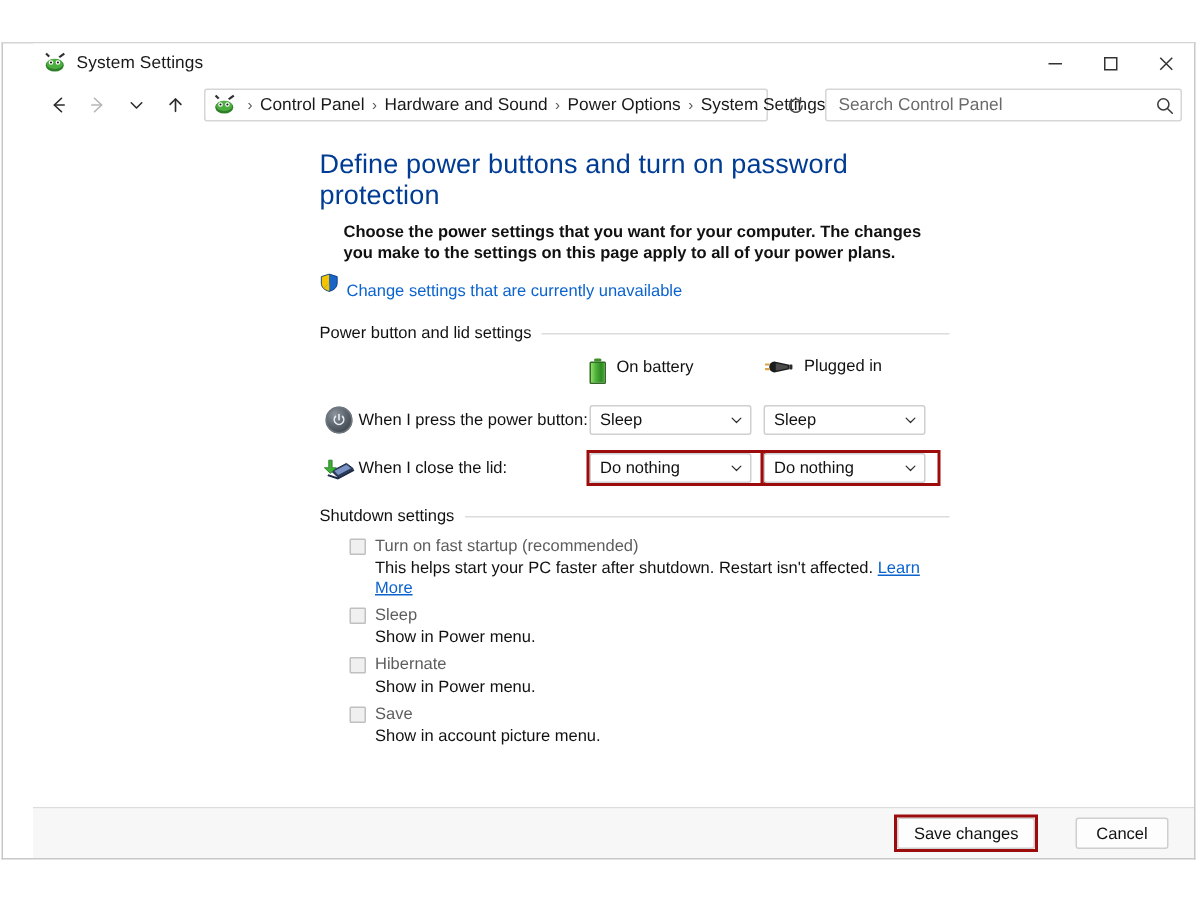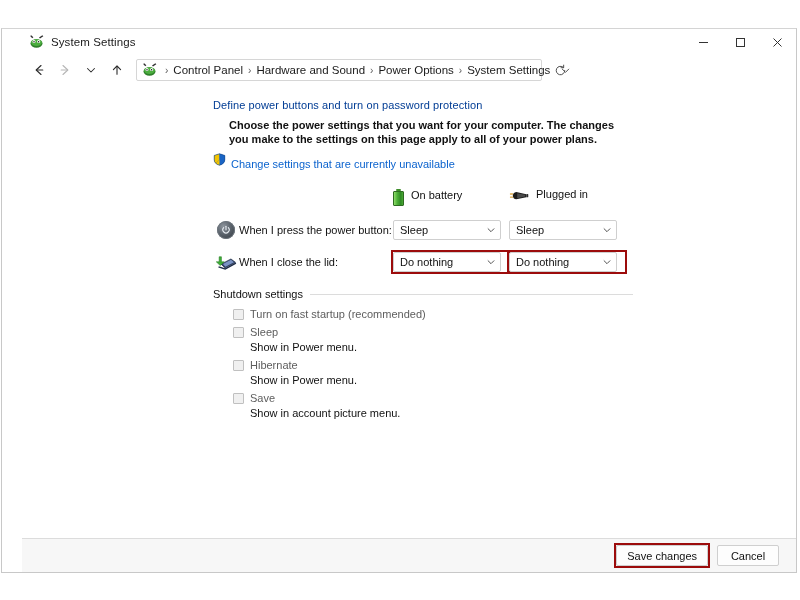--- a/index.html
+++ b/index.html
@@ -51,21 +51,21 @@
     border:0;outline:0;flex:1 1 auto;font-size:11.5px;color:#111;
     font-family:"Liberation Sans",sans-serif;padding:0 4px 0 8px;background:transparent;min-width:0;
   }
   .searchbox input::placeholder{color:#6a6a6a;}
   .search-ico{width:22px;display:flex;align-items:center;justify-content:center;color:#3a3a3a;flex:0 0 22px;}
 
   
   .content{flex:1 1 auto;position:relative;background:#fff;overflow:hidden;}
   .pane{position:absolute;left:191px;top:14px;width:420px;}
   h1.title{
-    font-size:11px;font-weight:400;color:#003c94;margin:0 0 7px 0;letter-spacing:.1px;
+    font-size:18px;font-weight:400;color:#003c94;margin:0 0 7px 0;letter-spacing:.1px;
   }
   p.desc{font-size:11px;color:#111;margin:0 0 6px 16px;line-height:14px;width:402px;font-weight:bold;}
   .uaclink{display:flex;align-items:flex-end;gap:5px;margin-bottom:16px;}
   .uaclink .lbl{font-size:11px;color:#0b63ce;cursor:pointer;}
 
   .grouphdr{display:flex;align-items:center;gap:7px;margin-bottom:8px;}
   .grouphdr .gl{font-size:11px;color:#111;white-space:nowrap;}
   .grouphdr .rule{height:1px;background:#dcdcdc;flex:1 1 auto;}
 
   .colhdr{display:flex;align-items:center;height:22px;margin:0 0 8px 0;padding-left:0;}
@@ -92,21 +92,21 @@
     margin:1px 6px 0 20px;flex:0 0 11px;box-sizing:border-box;
   }
   .cbtxt{font-size:11px;color:#5d5d5d;line-height:13px;}
   .cbsub{font-size:11px;color:#111;line-height:13px;margin:2px 0 0 37px;}
   .cbsub .lm{color:#0b63ce;text-decoration:underline;cursor:pointer;}
 
   
   .footsep{position:absolute;left:0;right:0;bottom:33px;height:1px;background:#dcdcdc;}
   .footer{
     position:absolute;left:0;right:0;bottom:0;height:33px;background:#f7f7f7;
-    display:flex;align-items:center;justify-content:flex-end;padding-right:17px;box-sizing:border-box;gap:9px;
+    display:flex;align-items:center;justify-content:flex-end;padding-right:17px;box-sizing:border-box;gap:27px;
   }
   .btn{
     min-width:62px;height:21px;border:1px solid #cfcfcf;background:#fdfdfd;border-radius:2px;
     font-size:11px;color:#111;display:flex;align-items:center;justify-content:center;
     padding:0 10px;box-sizing:border-box;font-family:"Liberation Sans",sans-serif;
   }
   .btnwrap.hl{outline:2px solid #9c0c0c;outline-offset:0;display:inline-flex;}
 
   
   .ic-app{width:16px;height:16px;}
@@ -209,20 +209,29 @@
       </span>
     </div>
 
     <div class="refresh">
       <svg width="13" height="13" viewBox="0 0 14 14">
         <path d="M11.6 7a4.6 4.6 0 1 1-1.5-3.4" fill="none" stroke="currentColor" stroke-width="1.05" stroke-linecap="round"></path>
         <path d="M10.4 1.2v2.8H7.6" fill="none" stroke="currentColor" stroke-width="1.05" stroke-linecap="round" stroke-linejoin="round"></path>
       </svg>
     </div>
 
+    <div class="searchbox">
+      <input type="text" placeholder="Search Control Panel" style="">
+      <span class="search-ico">
+        <svg width="13" height="13" viewBox="0 0 14 14">
+          <circle cx="6" cy="6" r="4" fill="none" stroke="currentColor" stroke-width="1.1"></circle>
+          <path d="M9.1 9.1l3.3 3.3" stroke="currentColor" stroke-width="1.1" stroke-linecap="round"></path>
+        </svg>
+      </span>
+    </div>
   </div>
 
   <div class="content">
     <div class="pane">
 
       <h1 class="title">Define power buttons and turn on password protection</h1>
       <p class="desc">Choose the power settings that you want for your computer. The changes you make to the settings on this page apply to all of your power plans.</p>
 
       <div class="uaclink">
         <span>
@@ -230,20 +239,24 @@
             <path d="M7 .8 1.3 2.6v4.6c0 3.2 2.4 5.2 5.7 6 3.3-.8 5.7-2.8 5.7-6V2.6z" fill="#1a64c4"></path>
             <path d="M7 .8 1.3 2.6v4.6c0 1.6.6 2.9 1.6 3.9L7 7.3z" fill="#f4c400"></path>
             <path d="M7 13.2c3.3-.8 5.7-2.8 5.7-6V2.6L7 .8z" fill="#1a64c4"></path>
             <path d="M2.9 11.1c1 1 2.4 1.7 4.1 2.1V7.3z" fill="#f4c400"></path>
             <path d="M7 .8 1.3 2.6v4.6c0 3.2 2.4 5.2 5.7 6 3.3-.8 5.7-2.8 5.7-6V2.6z" fill="none" stroke="#0d3f80" stroke-width=".6"></path>
           </svg>
         </span>
         <span class="lbl">Change settings that are currently unavailable</span>
       </div>
 
+      <div class="grouphdr">
+        <span class="gl">Power button and lid settings</span>
+        <span class="rule"></span>
+      </div>
 
       <div class="colhdr">
         <span class="spacer"></span>
         <span class="colcell">
           <span class="battery">
             <span class="cap"></span>
               <span class="body"></span>
           </span>
           <span class="cl">On battery</span>
         </span>
@@ -330,20 +343,24 @@
         <span class="gl">Shutdown settings</span>
         <span class="rule"></span>
       </div>
 
       <div>
         <div>
           <div class="cbrow">
             <span class="cb"></span>
             <span class="cbtxt">Turn on fast startup (recommended)</span>
           </div>
+          <div class="cbsub">
+            <span>This helps start your PC faster after shutdown. Restart isn't affected.</span>
+            <span class="lm">Learn More</span>
+          </div>
         </div>
 
         <div>
           <div class="cbrow">
             <span class="cb"></span>
             <span class="cbtxt">Sleep</span>
           </div>
           <div class="cbsub">Show in Power menu.</div>
         </div>
 

